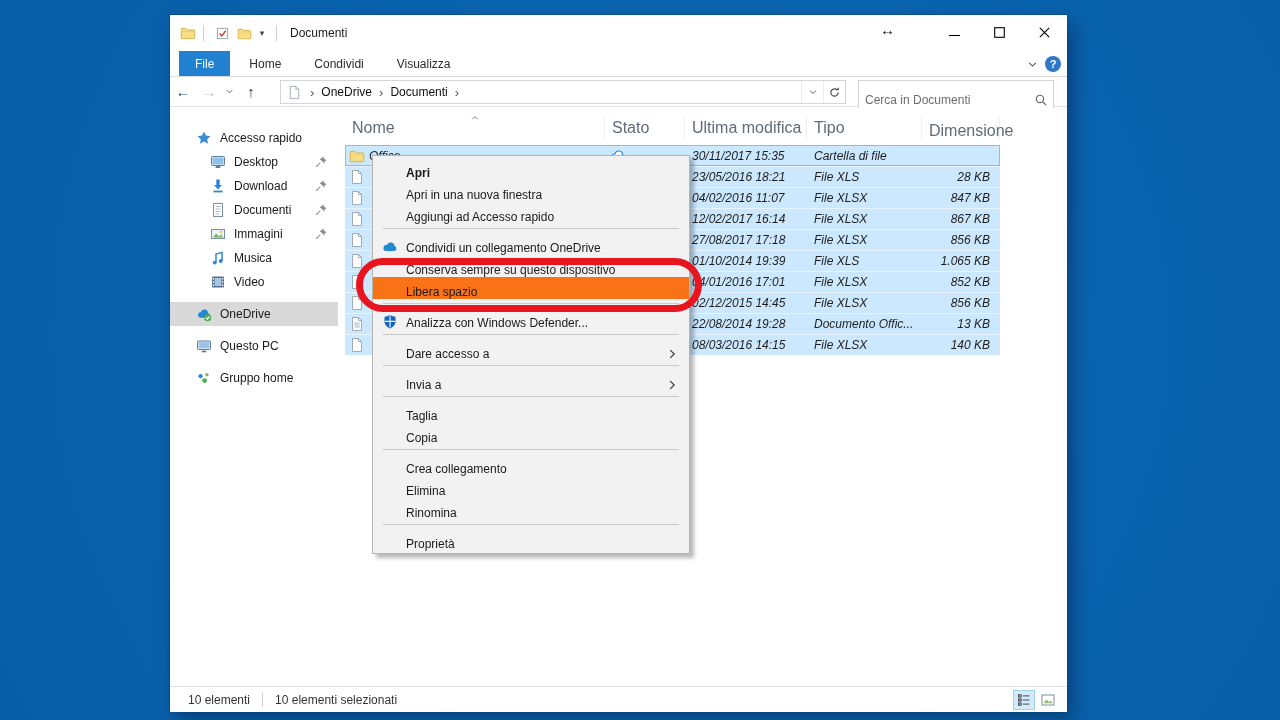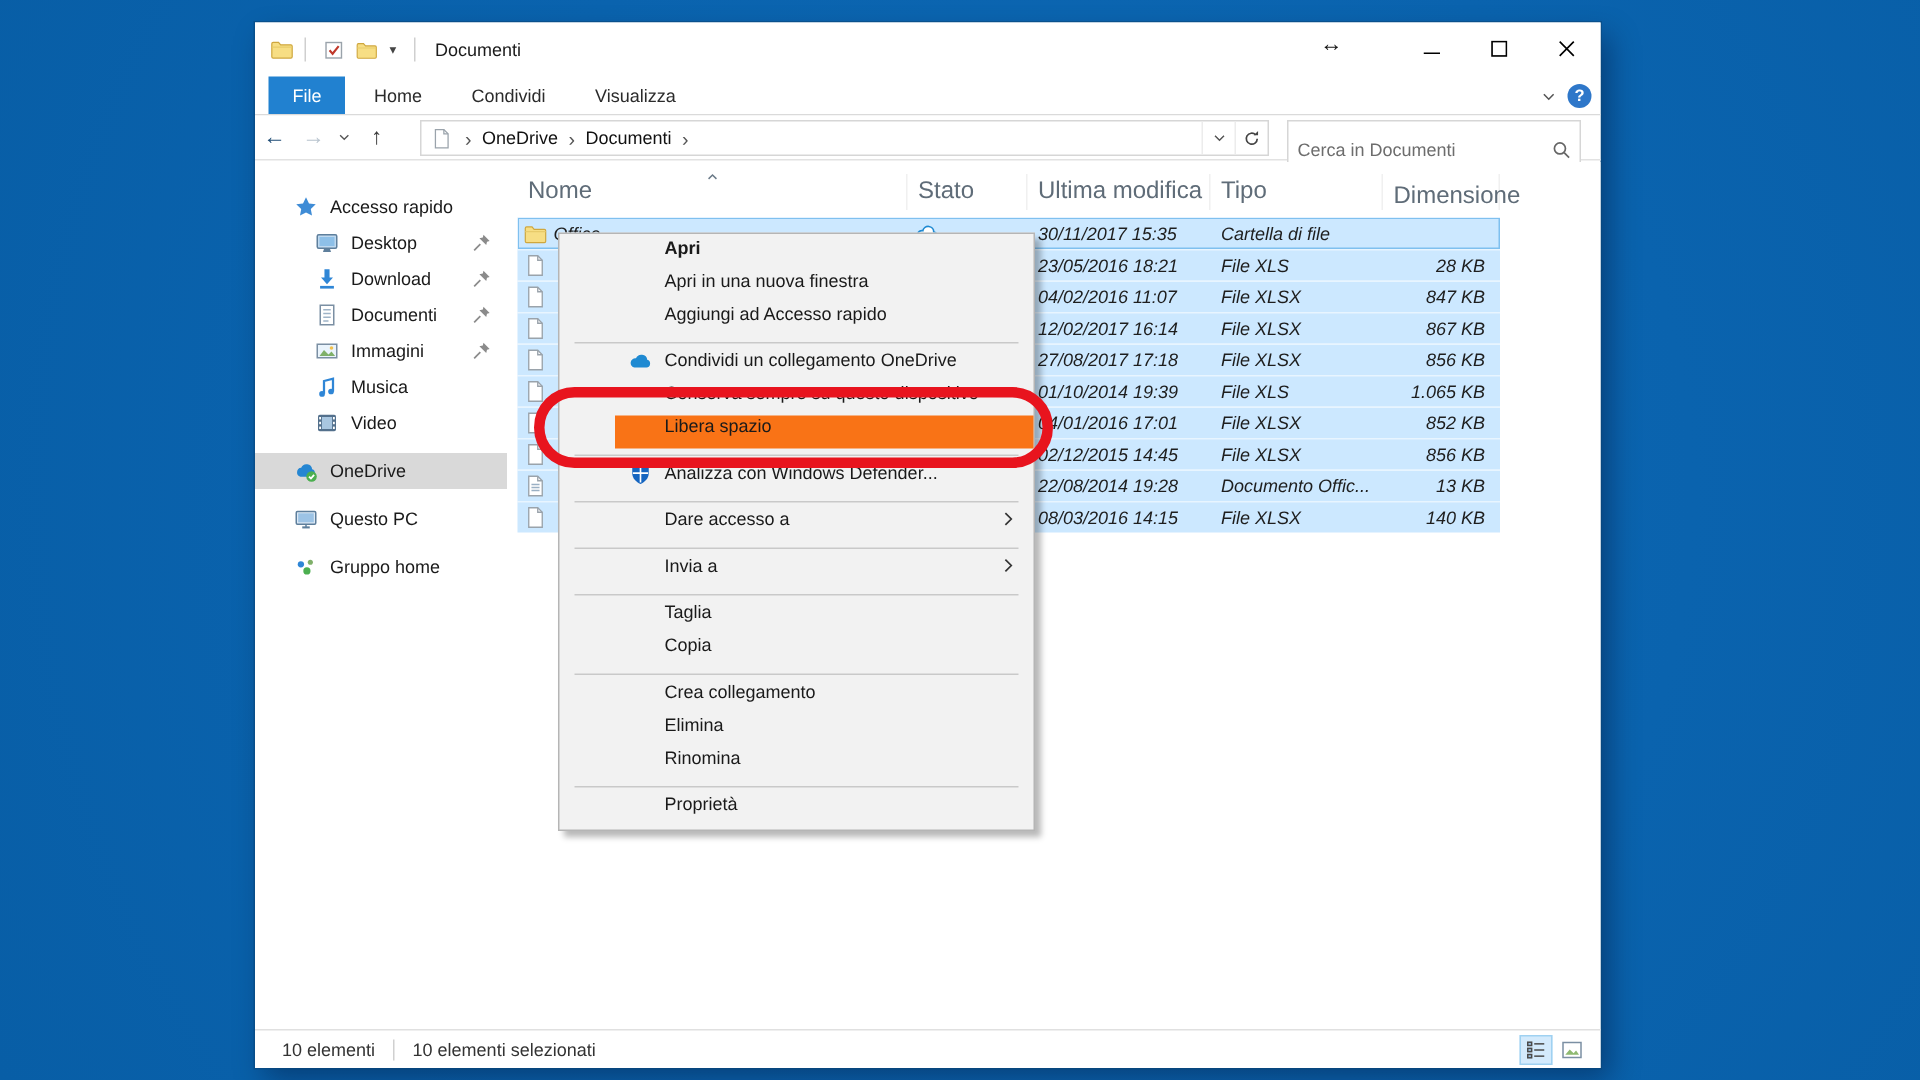--- a/index.html
+++ b/index.html
@@ -71,21 +71,21 @@
   .file-row>span{display:flex;align-items:center;height:100%;overflow:hidden;white-space:nowrap;}
   .file-row>span:nth-child(1){width:260px;padding-left:4px;}
   .file-row>span:nth-child(2){width:80px;padding-left:5px;}
   .file-row>span:nth-child(3){width:122px;padding-left:7px;}
   .file-row>span:nth-child(4){width:115px;padding-left:7px;}
   .file-row>span:nth-child(5){width:78px;justify-content:flex-end;padding-right:10px;}
   .row-icon{width:16px;height:16px;margin-right:4px;flex:0 0 16px;}
   
   .cmenu{position:absolute;left:202px;top:140px;width:318px;background:#f2f2f2;border:1px solid #b5b5b5;
     box-shadow:4px 4px 4px rgba(0,0,0,.28);padding:2px 0;z-index:50;font-size:12px;color:#1a1a1a;}
-  .menu-item{height:22px;display:flex;align-items:flex-start;position:relative;padding-left:33px;margin-left:37px;}
+  .menu-item{height:22px;display:flex;align-items:flex-end;position:relative;padding-left:33px;}
   .menu-item.bold .mi-label{font-weight:bold;}
   .menu-item.hl{background:#f97316;}
   .mi-icon{position:absolute;left:9px;width:16px;height:16px;display:flex;align-items:center;}
   .mi-arrow{position:absolute;right:10px;width:14px;height:14px;}
   .menu-sep{border-top:1px solid #c9c9c9;margin:4px 10px;height:0;}
   
   .red-oval{position:absolute;left:186px;top:243px;width:346px;height:54px;border:7px solid #e8141e;
     border-radius:27px;z-index:60;pointer-events:none;}
   
   .statusbar{position:absolute;left:0;right:0;bottom:0;height:26px;border-top:1px solid #e0e0e0;background:#fff;

